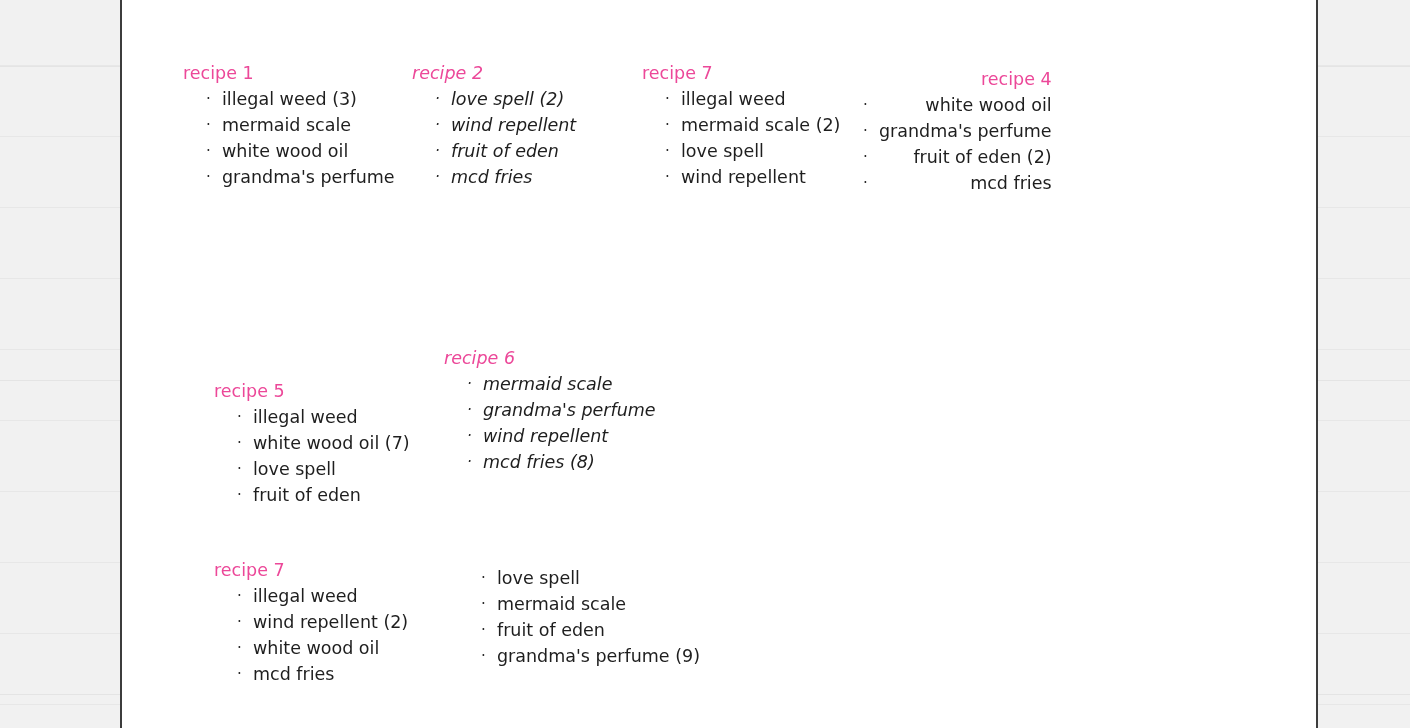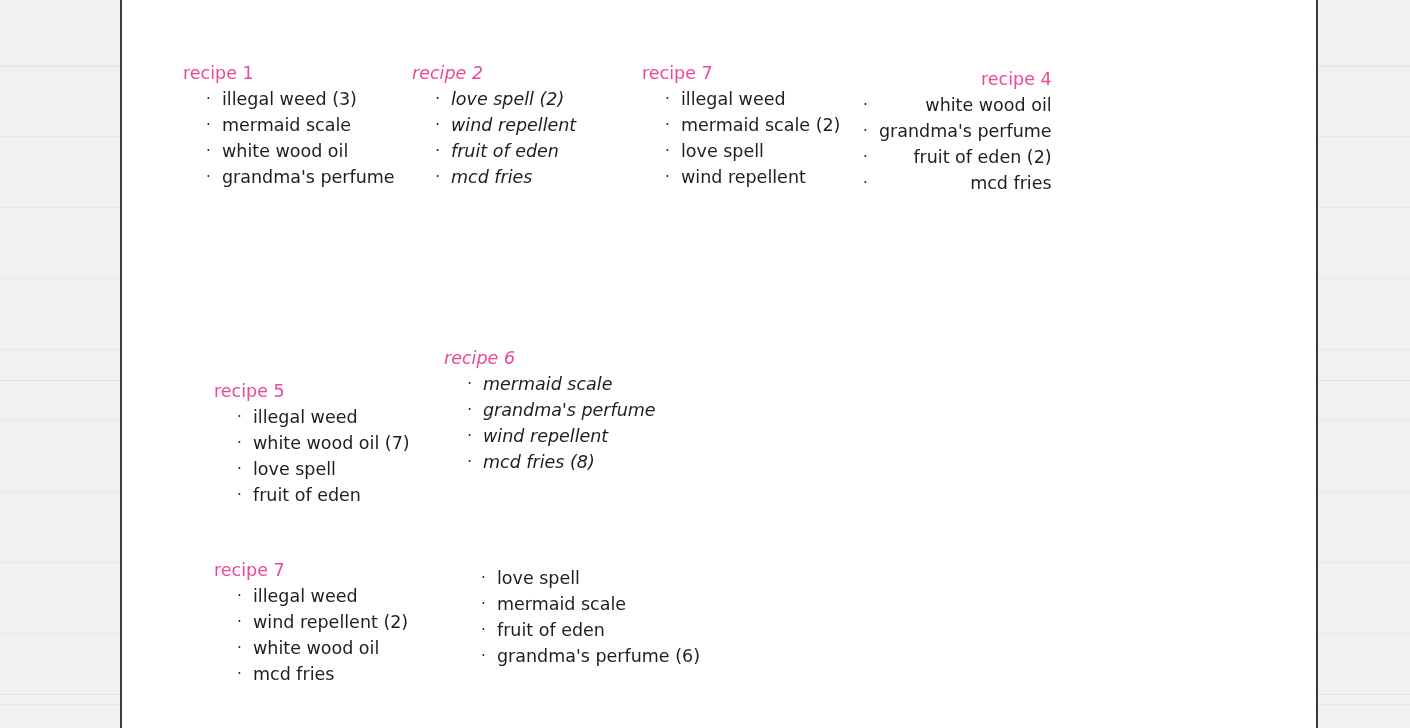--- a/index.html
+++ b/index.html
@@ -171,17 +171,17 @@
       <li class="ingredient"><span class="bullet">·</span><span>white wood oil</span></li>
       <li class="ingredient"><span class="bullet">·</span><span>mcd fries</span></li>
     </ul>
   </div>
 
   <div class="recipe" id="recipe-8">
     <ul class="ingredient-list">
       <li class="ingredient"><span class="bullet">·</span><span>love spell</span></li>
       <li class="ingredient"><span class="bullet">·</span><span>mermaid scale</span></li>
       <li class="ingredient"><span class="bullet">·</span><span>fruit of eden</span></li>
-      <li class="ingredient"><span class="bullet">·</span><span>grandma's perfume (6)</span></li>
+      <li class="ingredient"><span class="bullet">·</span><span>grandma's perfume (9)</span></li>
     </ul>
   </div>
 
 </div>
 
 </body></html>

